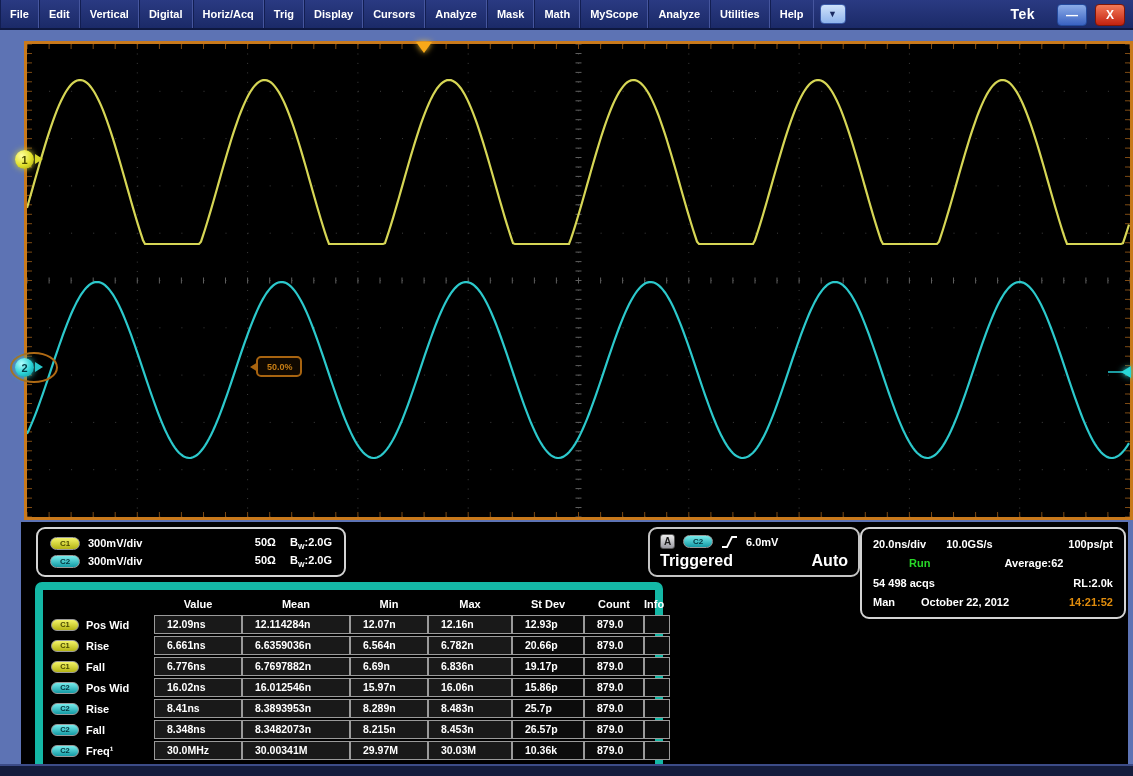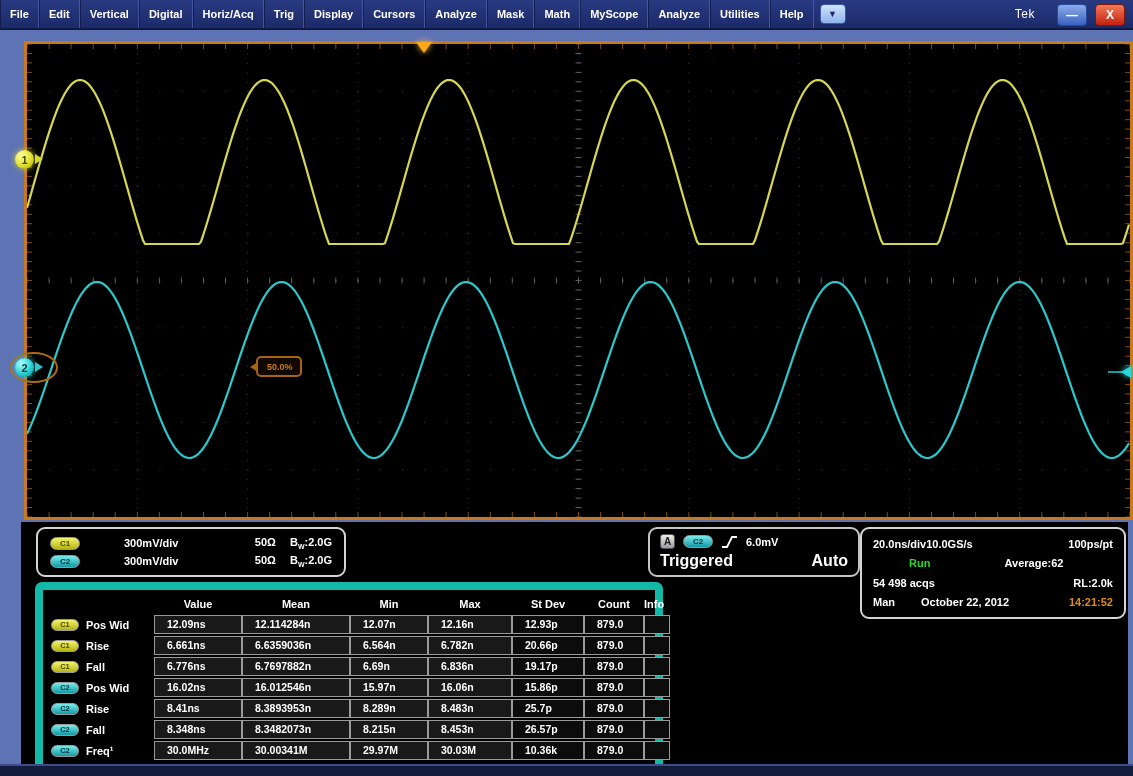--- a/index.html
+++ b/index.html
@@ -9,21 +9,21 @@
   
   .menubar { position:absolute; left:0; top:0; width:1133px; height:30px;
     background:linear-gradient(#2a3a82,#1b2a68); border-bottom:2px solid #0e1840;
     display:flex; align-items:stretch; }
   .menu-item { padding:0 9px; color:#fff; font-size:11px; font-weight:bold;
     display:flex; align-items:center; border-right:1px solid #46569e; border-left:1px solid #121e52; cursor:default; white-space:nowrap; }
   .menu-drop { width:26px; height:20px; margin:4px 6px; border-radius:4px;
     background:linear-gradient(#cfe2fa,#8fb4ec); border:1px solid #3a5aa8;
     display:flex; align-items:center; justify-content:center; color:#1a2a60; font-size:9px; }
   .menu-spacer { flex:1; }
-  .brand { color:#fff; font-weight:normal; font-size:12px; letter-spacing:.5px;
+  .brand { color:#fff; font-weight:bold; font-size:14px; letter-spacing:.5px;
     display:flex; align-items:center; margin-right:22px; }
   .win-btn { width:30px; height:22px; border-radius:4px; margin:4px 8px 4px 0;
     display:flex; align-items:center; justify-content:center; color:#fff; font-weight:bold; font-size:12px; }
   .win-min { background:linear-gradient(#8cace8,#3a62c2); border:1px solid #23499c; }
   .win-close { background:linear-gradient(#f47a58,#c22210); border:1px solid #801606; }
 
   
   .plot { position:absolute; left:24px; top:41px; width:1109px; height:479px;
     background:#000; border:3px solid #c8791c; }
   .plot svg { position:absolute; left:0; top:0; }
@@ -58,21 +58,21 @@
   .readout-box { position:absolute; border:2px solid #d4d4d4; border-radius:9px; background:#000; }
   .rb-row { display:flex; align-items:center; gap:8px; color:#fff; font-size:11px; font-weight:bold; }
 
   .pill { width:30px; height:13px; border-radius:7px; border:1px solid #9a9a9a; flex:0 0 auto;
     display:flex; align-items:center; justify-content:center; font-size:8px; font-weight:bold; }
   .pill-c1 { background:linear-gradient(#f4f468,#b4b414); color:#4a4a00; }
   .pill-c2 { background:linear-gradient(#78ecec,#129aa4); color:#00333c; }
 
   .ch-box { left:15px; top:5px; width:310px; height:50px; padding:5px 12px;
     display:flex; flex-direction:column; justify-content:space-around; }
-  .ch-scale { width:88px;margin-left:36px; }
+  .ch-scale { width:88px; }
   .ch-right { margin-left:auto; display:flex; gap:14px; }
   .bw sub { font-size:7px; }
 
   .trig-box { left:627px; top:5px; width:212px; height:50px; padding:4px 10px;
     display:flex; flex-direction:column; justify-content:space-around; border-color:#c4c4c4; }
   .a-icon { width:15px; height:15px; border-radius:3px; border:1px solid #555; flex:0 0 auto;
     background:linear-gradient(#ececec,#9a9aa2); color:#1a1a1a; font-size:10px; font-weight:bold;
     display:flex; align-items:center; justify-content:center; }
   .trig-row2 { display:flex; color:#fff; font-size:16px; font-weight:bold; }
   .trig-row2 .spacer { flex:1; }
@@ -204,21 +204,21 @@
       <div class="trig-row2">
         <span>Triggered</span>
         <span class="spacer"></span>
         <span>Auto</span>
       </div>
     </div>
 
     <div class="readout-box horiz-box">
       <div class="hz-row">
         <span>20.0ns/div</span>
-        <span style="margin-left:0">10.0GS/s</span>
+        <span style="margin-left:20px">10.0GS/s</span>
         <span class="spacer"></span>
         <span>100ps/pt</span>
       </div>
       <div class="hz-row">
         <span class="run-label">Run</span>
         <span class="avg-label">Average:62</span>
       </div>
       <div class="hz-row">
         <span>54 498 acqs</span>
         <span class="spacer"></span>

